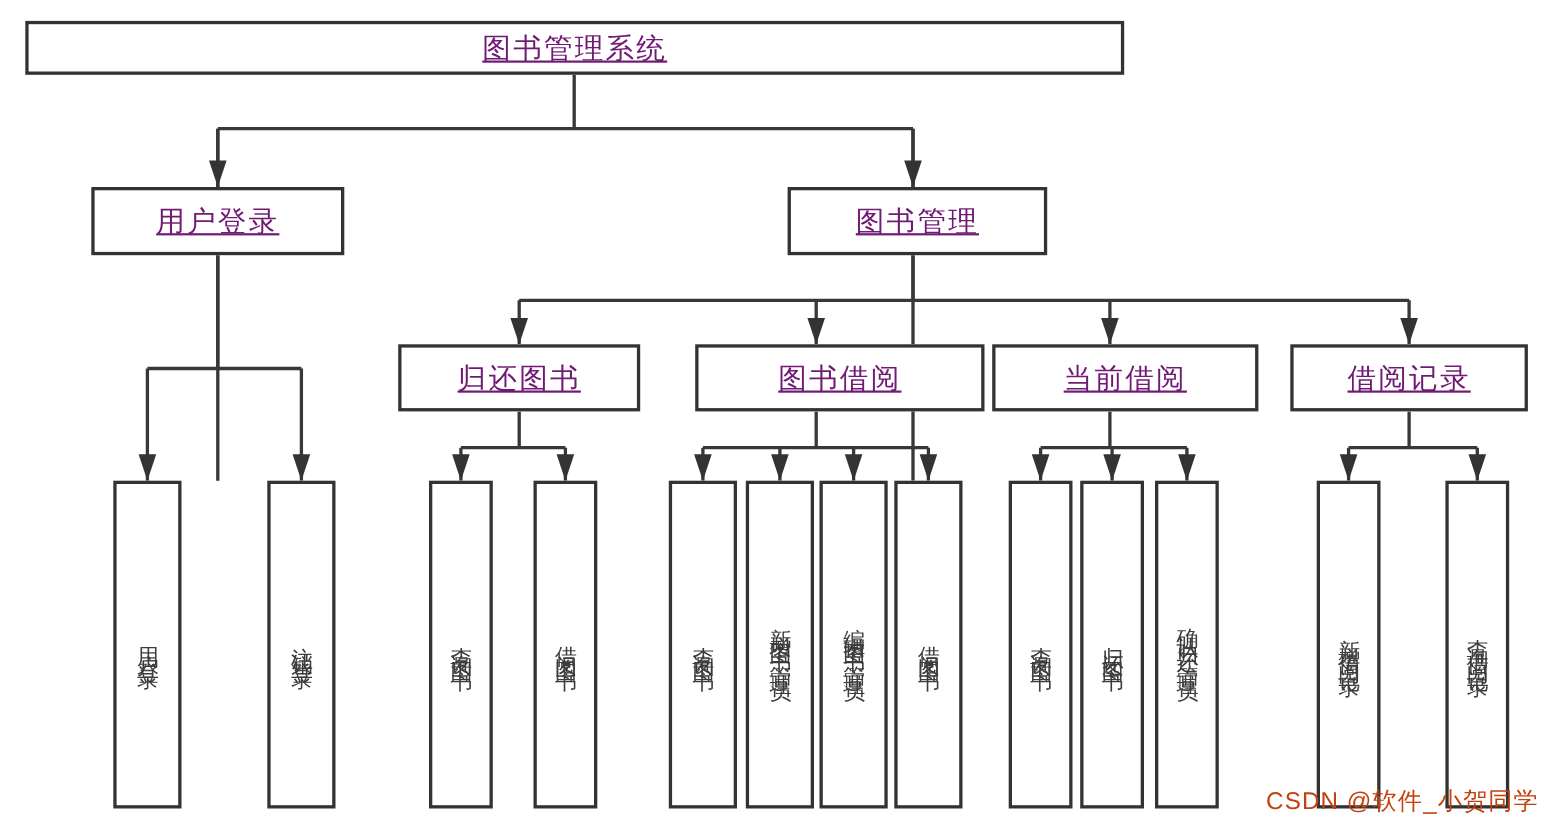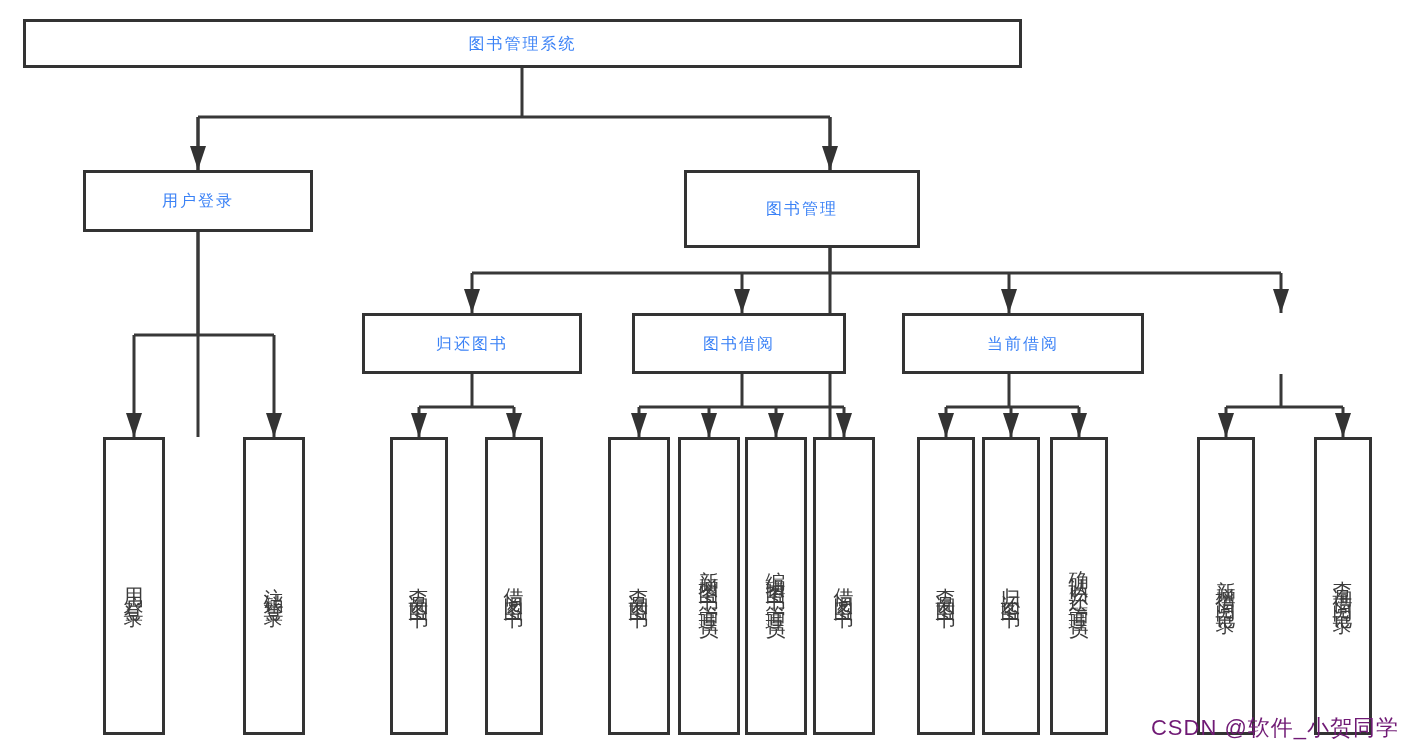--- a/index.html
+++ b/index.html
@@ -6,32 +6,32 @@
   .stage{
     position:relative;width:1405px;height:747px;background:#ffffff;overflow:hidden;
     font-family:"Liberation Sans","DejaVu Sans",sans-serif;
   }
   .connectors{position:absolute;left:0;top:0;width:1405px;height:747px;}
   .connectors path{stroke:#383838;stroke-width:3;fill:none;}
   .connectors polygon{fill:#333333;stroke:none;}
   .hbox{
     position:absolute;box-sizing:border-box;border:3px solid #333333;background:#ffffff;
     display:flex;align-items:center;justify-content:center;
-    color:#3b82f6;font-size:16px;letter-spacing:2px;line-height:1;
+    color:#701a75;font-size:26px;letter-spacing:2px;line-height:1;text-decoration:underline;
   }
   .leaf{
     position:absolute;top:437px;height:298px;box-sizing:border-box;
     border:3px solid #333333;background:#ffffff;
     display:flex;align-items:center;justify-content:center;
     writing-mode:vertical-rl;text-orientation:mixed;
     color:#3c3c3c;font-size:20px;letter-spacing:7px;line-height:1;
   }
   .watermark{
     position:absolute;right:6px;bottom:4px;
-    color:#701a75;font-size:22px;letter-spacing:1px;
+    color:#c2410c;font-size:22px;letter-spacing:1px;
   }
 </style>
 </head>
 <body>
 
 <div class="stage">
 
   <svg class="connectors" viewBox="0 0 1405 747" xmlns="http://www.w3.org/2000/svg">
 
     <path d="M522,68 V117 M198,117 H830 M198,117 V437 M830,117 V437" style="stroke-dasharray:none"></path>
@@ -65,25 +65,26 @@
     <polygon points="1071,413 1087,413 1079,437"></polygon>
 
     <path d="M1281,374 V407 M1226,407 H1343 M1226,407 V437 M1343,407 V437"></path>
     <polygon points="1218,413 1234,413 1226,437"></polygon>
     <polygon points="1335,413 1351,413 1343,437"></polygon>
   </svg>
 
   <div class="hbox" style="left:23px;top:19px;width:999px;height:49px;">图书管理系统</div>
 
   <div class="hbox" style="left:83px;top:170px;width:230px;height:62px;">用户登录</div>
-  <div class="hbox" style="left:684px;top:170px;width:236px;height:78px;">图书管理</div>
+  <div class="hbox" style="left:716px;top:170px;width:236px;height:62px;">图书管理</div>
 
   <div class="hbox" style="left:362px;top:313px;width:220px;height:61px;">归还图书</div>
-  <div class="hbox" style="left:632px;top:313px;width:214px;height:61px;">图书借阅</div>
+  <div class="hbox" style="left:632px;top:313px;width:263px;height:61px;">图书借阅</div>
   <div class="hbox" style="left:902px;top:313px;width:242px;height:61px;">当前借阅</div>
+  <div class="hbox" style="left:1173px;top:313px;width:216px;height:61px;">借阅记录</div>
 
   <div class="leaf" style="left:103px;width:62px;">用户登录</div>
   <div class="leaf" style="left:243px;width:62px;">注销登录</div>
 
   <div class="leaf" style="left:390px;width:58px;">查询图书</div>
   <div class="leaf" style="left:485px;width:58px;">借阅图书</div>
 
   <div class="leaf" style="left:608px;width:62px;">查询图书</div>
   <div class="leaf" style="left:678px;width:62px;">新增图书（管理员）</div>
   <div class="leaf" style="left:745px;width:62px;">编辑图书（管理员）</div>

